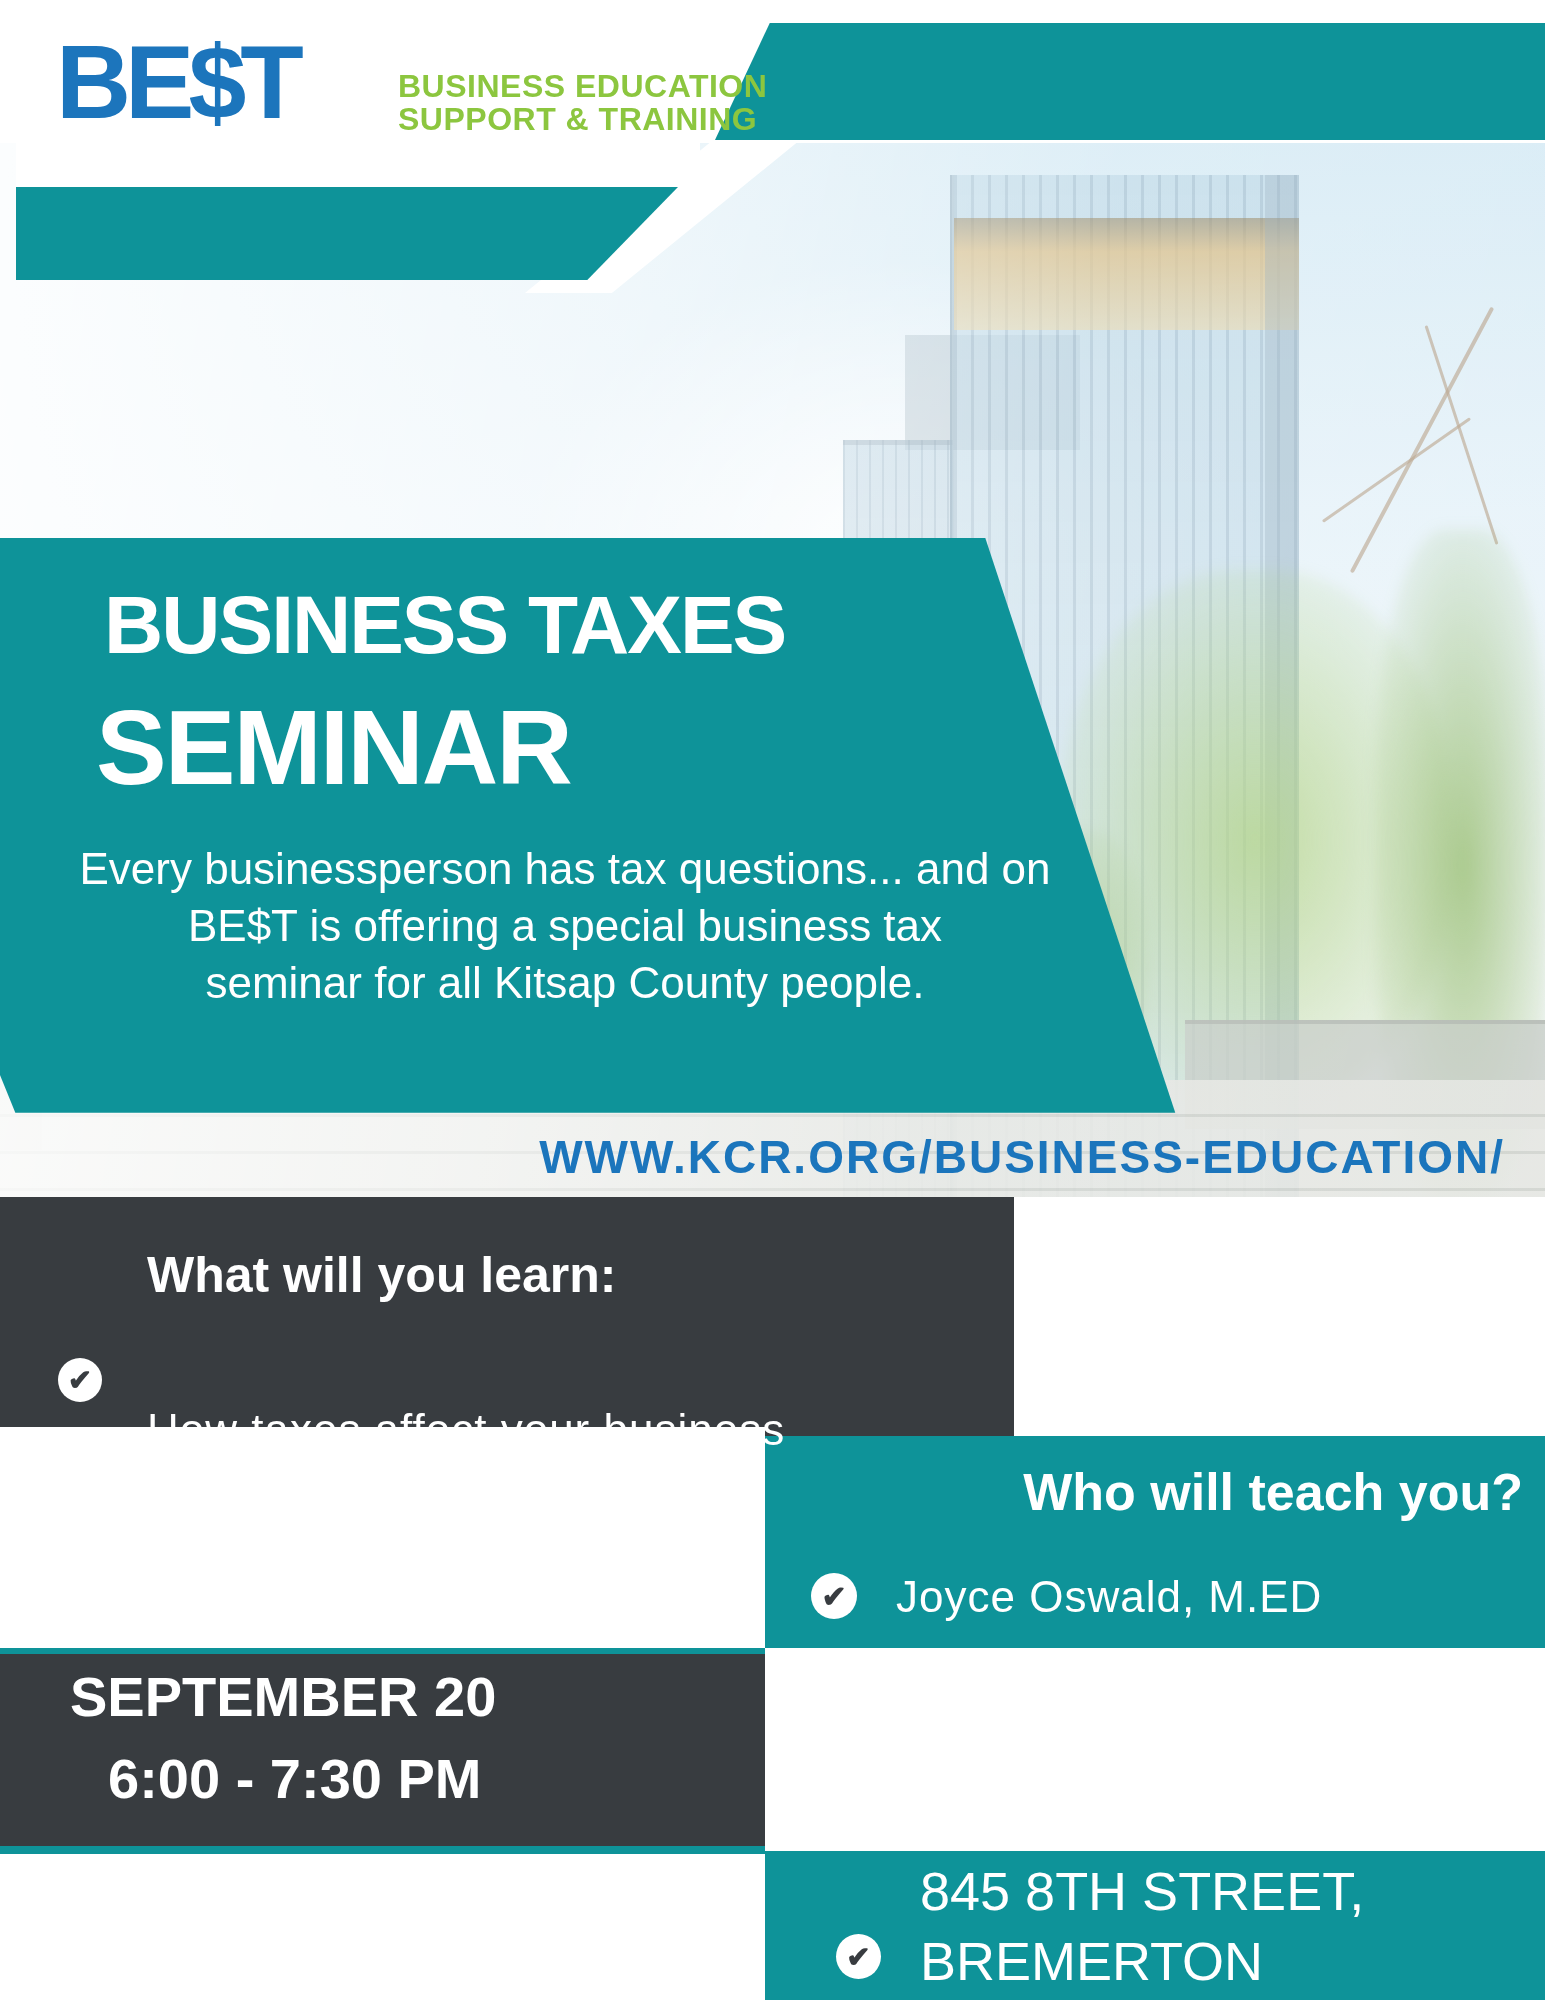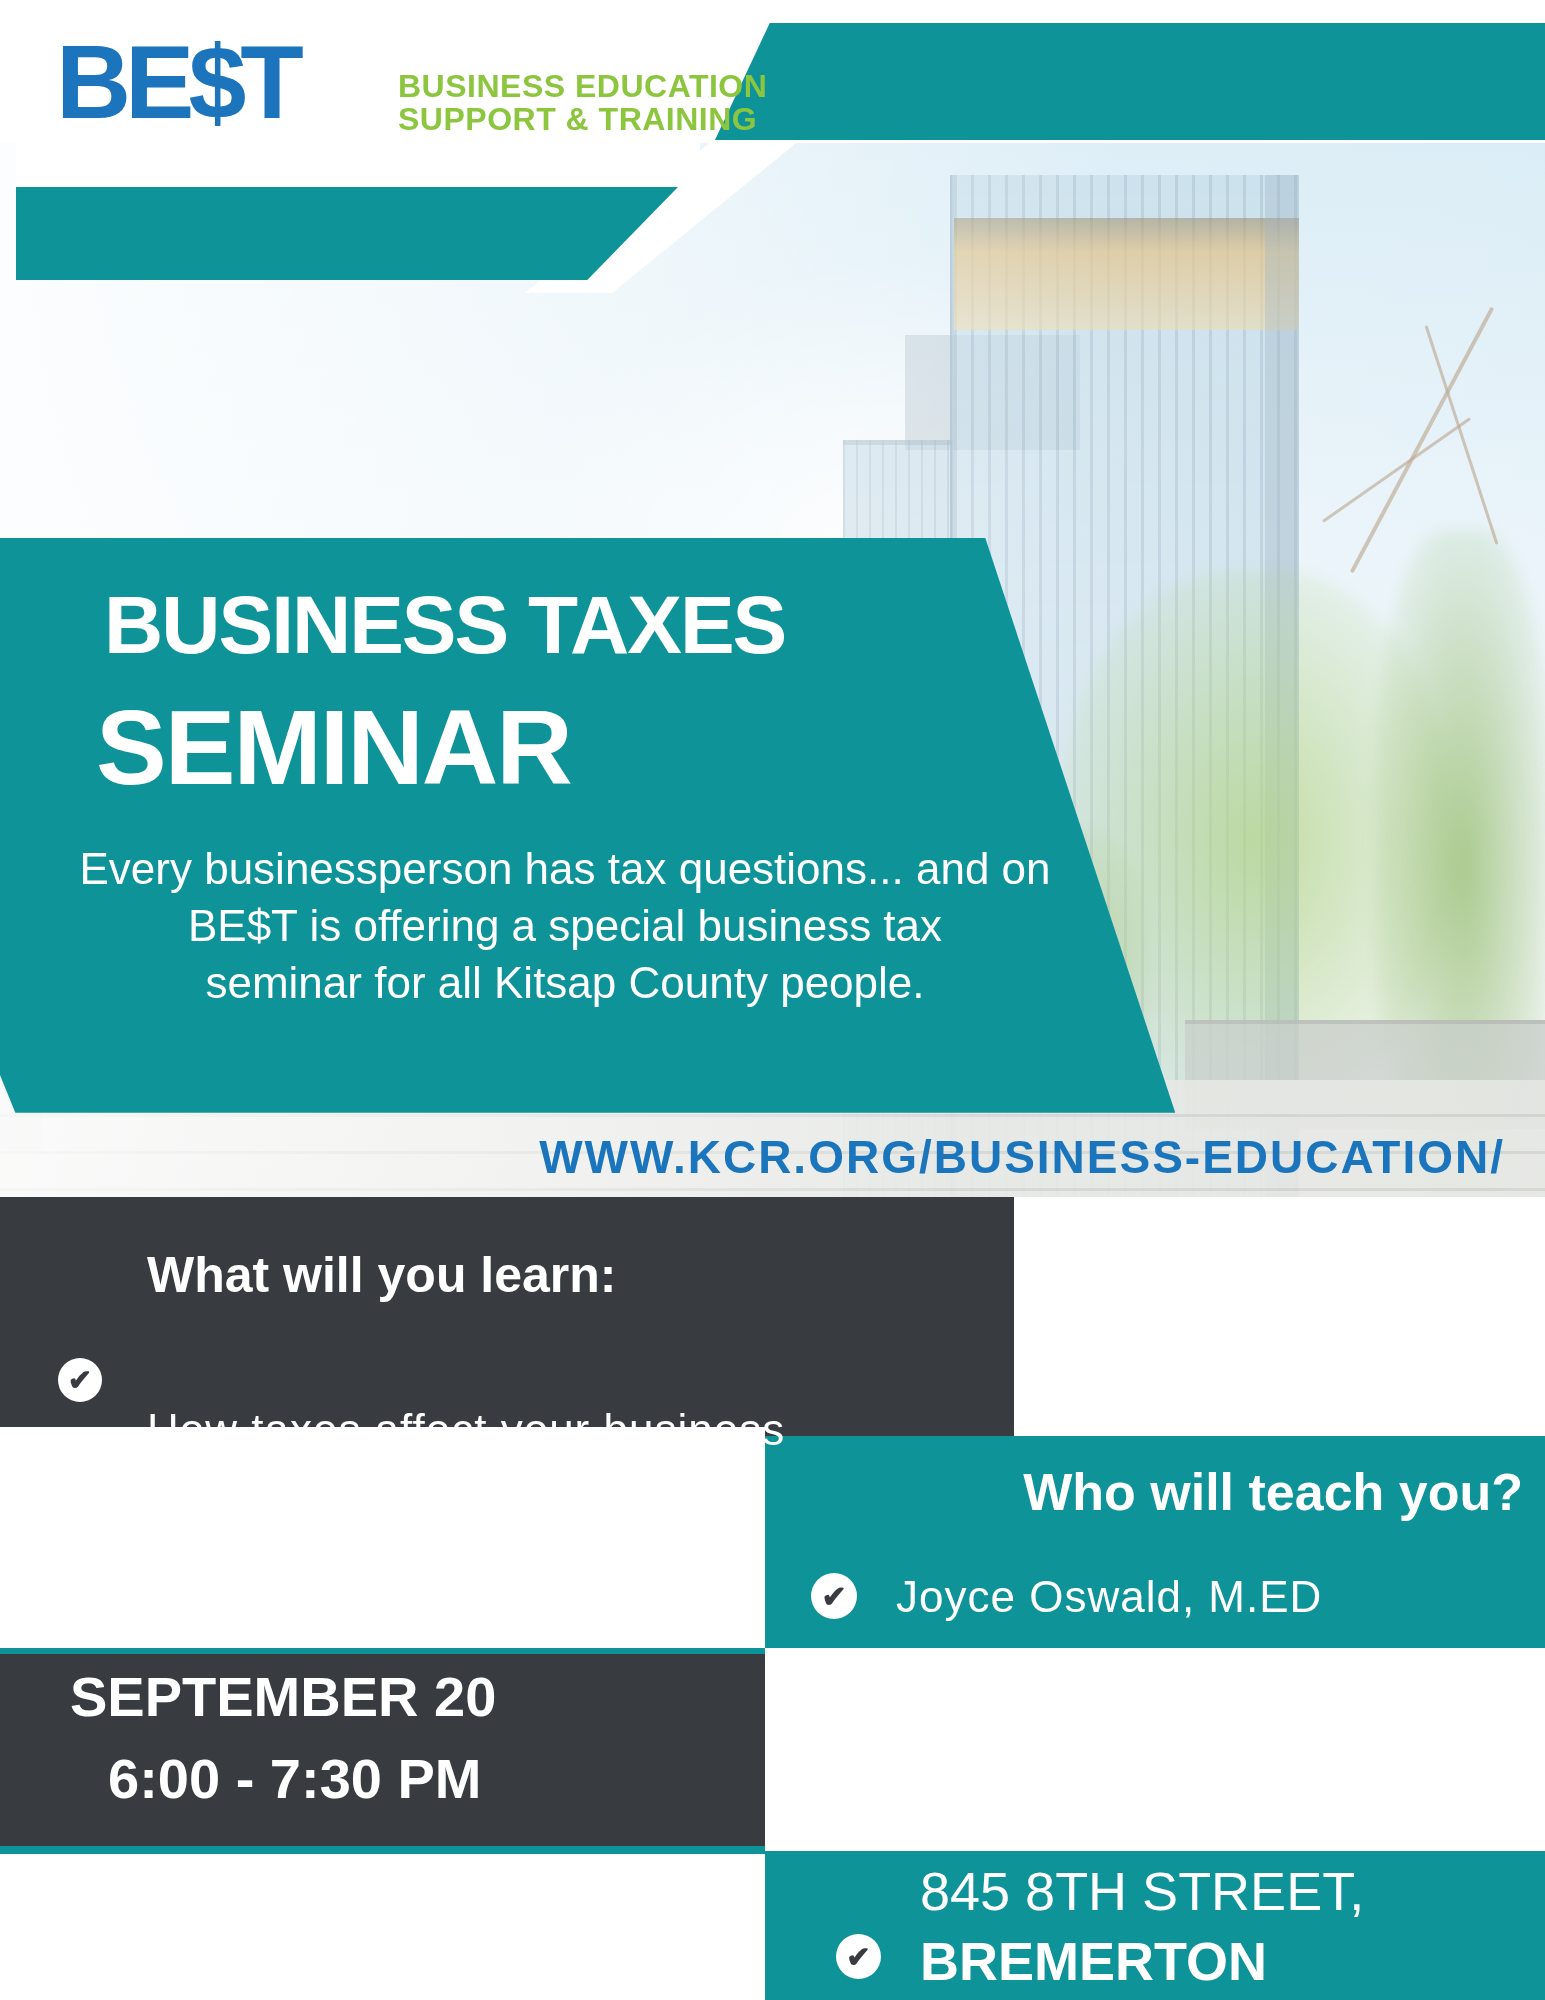--- a/index.html
+++ b/index.html
@@ -83,21 +83,21 @@
   .chk-teach{left:811px;top:1573px;width:46px;height:46px;font-size:30px;}
   .teach-item{left:896px;top:1572px;font-size:44px;font-weight:400;letter-spacing:1px;color:#fff;z-index:4;}
   .rule1{left:0;top:1648px;width:765px;height:6px;z-index:3;}
   .sec-date{left:0;top:1654px;width:765px;height:192px;z-index:3;}
   .date-line{left:70px;top:1664px;font-size:56px;font-weight:700;color:#fff;z-index:4;}
   .time-line{left:70px;top:1746px;font-size:56px;font-weight:700;color:#fff;z-index:4;margin-left:38px;}
   .rule2{left:0;top:1846px;width:765px;height:8px;z-index:3;}
   .sec-addr{left:765px;top:1851px;width:780px;height:149px;z-index:3;}
   .addr-line1{left:920px;top:1860px;font-size:54px;font-weight:400;color:#fff;z-index:4;}
   .chk-addr{left:836px;top:1934px;width:45px;height:45px;font-size:29px;}
-  .addr-line2{left:920px;top:1930px;font-size:54px;font-weight:700;color:#fff;z-index:4;}
+  .addr-line2{left:920px;top:1930px;font-size:54px;font-weight:400;color:#fff;z-index:4;}
 </style>
 </head>
 <body>
 
 <div class="page">
 
   <div class="abs photo">
     <div class="abs cloud"></div>
     <div class="abs towerC"></div>
     <div class="abs towerB"></div>

